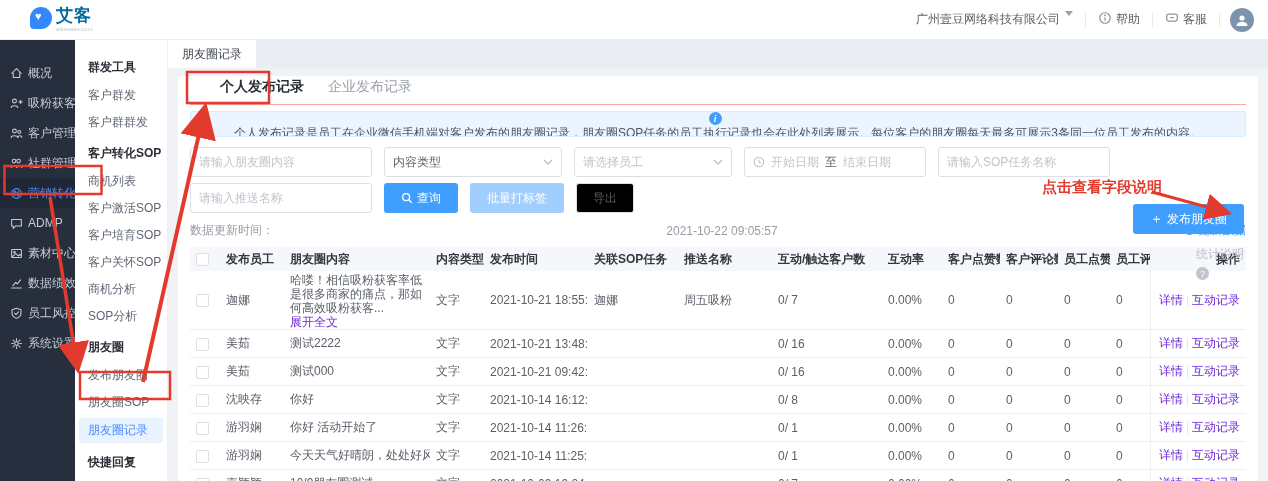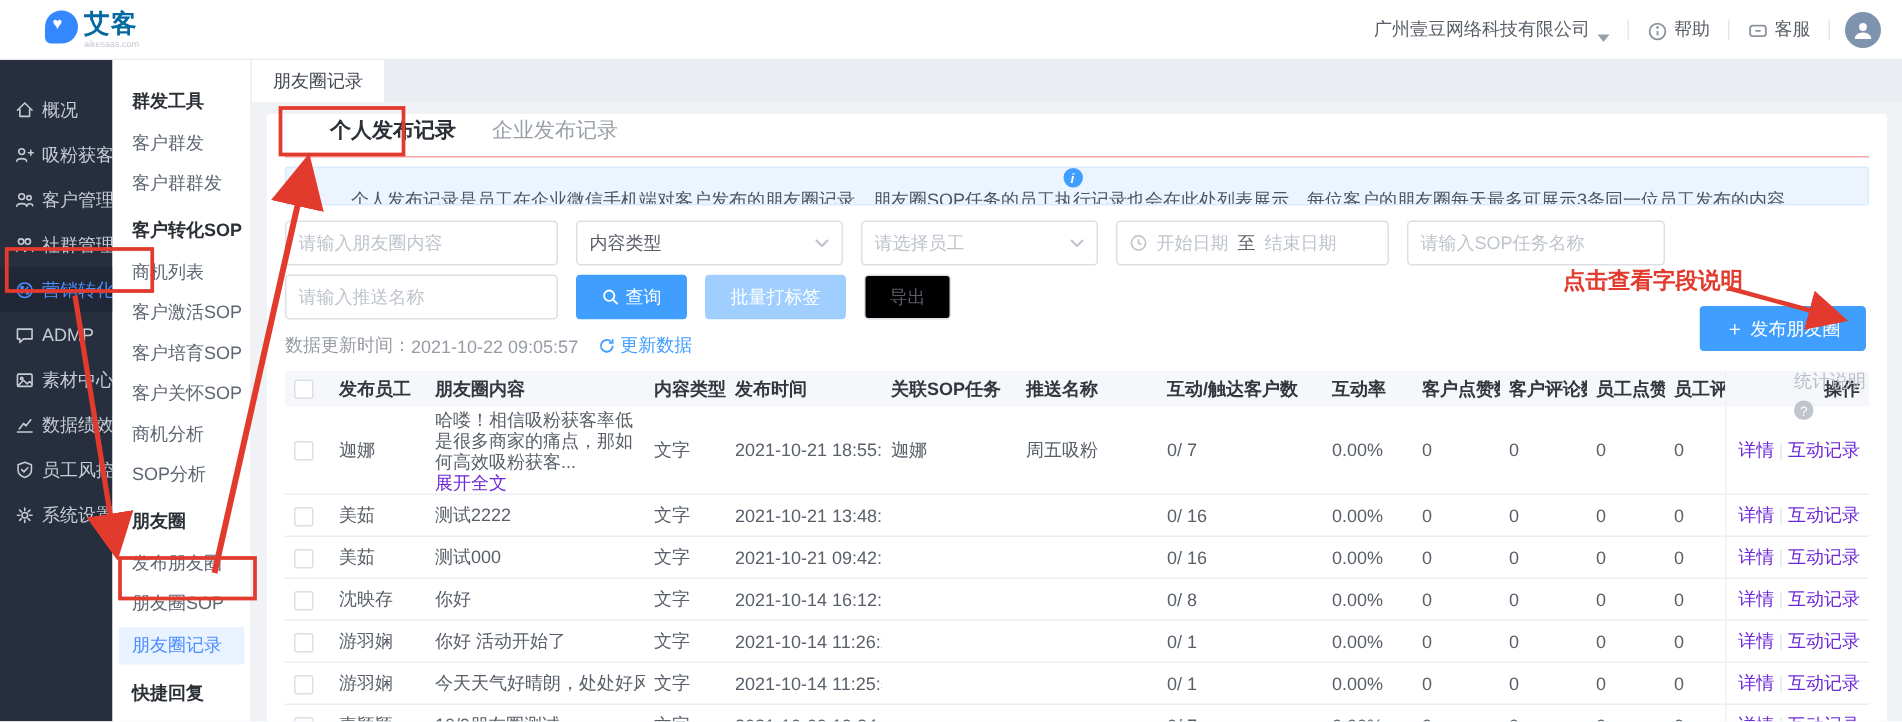--- a/index.html
+++ b/index.html
@@ -10,21 +10,21 @@
   
   .topbar { position:absolute; left:0; top:0; width:1268px; height:40px; background:#fff;
             border-bottom:1px solid #ecedf0; display:flex; align-items:center; z-index:5; }
   .logo { display:flex; align-items:flex-start; margin-left:30px; }
   .logo-pin { width:22px; height:22px; background:#3388ff; border-radius:50% 50% 50% 4px; position:relative; margin-right:4px; }
   .logo-pin::after { content:"♥"; color:#fff; font-size:11px; position:absolute; left:5px; top:3px; }
   .logo-txt { line-height:1; }
   .logo-name { color:#0369a1; font-size:17px; font-weight:bold; letter-spacing:1px; }
   .logo-sub { color:#c3c8cf; font-size:6px; display:block; margin-top:2px; }
   .topbar-right { margin-left:auto; display:flex; align-items:center; gap:0; margin-right:14px; }
-  .tb-item { display:flex; align-items:flex-end; font-size:12px; color:#5a5e66; padding:0 12px; cursor:pointer; }
+  .tb-item { display:flex; align-items:flex-start; font-size:12px; color:#5a5e66; padding:0 12px; cursor:pointer; }
   .tb-sep { width:1px; height:14px; background:#e6e8eb; }
   .caret-down { display:inline-block; margin-left:5px; width:0; height:0; border-left:4px solid transparent; border-right:4px solid transparent; border-top:5px solid #9aa0a8; }
   .tb-ico { display:inline-flex; width:14px; height:14px; margin-right:4px; color:#8d939c; }
   .tb-ico svg { width:14px; height:14px; }
   .avatar { width:24px; height:24px; border-radius:50%; background:#7e93ad; display:flex; align-items:center; justify-content:center; margin-left:10px; overflow:hidden; }
   .avatar svg { width:16px; height:16px; }
 
   
   .sidebar { position:absolute; left:0; top:40px; width:75px; height:441px; background:#272f3e; padding-top:18px; z-index:4; }
   .side-item { height:30px; display:flex; align-items:center; padding-left:10px; color:#c6ccd6; font-size:12px; cursor:pointer; white-space:nowrap; }
@@ -59,21 +59,21 @@
   .clock svg { width:12px; height:12px; }
   .w-content { width:182px; } .w-type { width:178px; } .w-staff { width:158px; }
   .w-date { width:182px; gap:6px; color:#bfc4cc; } .w-date .to { color:#5a5e66; }
   .w-sop { width:172px; } .w-push { width:182px; }
   .btn { height:30px; border-radius:3px; font-size:12px; display:flex; align-items:center; justify-content:center; cursor:pointer; border:1px solid transparent; padding:0 16px; }
   .btn-primary { background:#409eff; color:#fff; gap:4px; }
   .btn-disabled { background:#a0cfff; color:#fff; cursor:not-allowed; }
   .btn-plain { background:#000000; border-color:#dcdfe6; color:#5a5e66; }
   .mag svg { width:12px; height:12px; display:block; }
 
-  .meta-row { margin-top:9px; display:flex; align-items:center; font-size:12px; color:#979ca4; }
+  .meta-row { margin-top:9px; display:flex; align-items:center; font-size:12px; color:#979ca4;justify-content:space-between; }
   .refresh-link { color:#409eff; margin-left:14px; cursor:pointer; display:flex; align-items:center; gap:3px; }
   .stat-note { position:absolute; right:14px; top:170px; font-size:12px; color:#b9bec7; display:flex; gap:4px; cursor:pointer;flex-direction:column; }
   .q-dot { width:13px; height:13px; border-radius:50%; background:#c0c4cc; color:#fff; font-size:9px; display:flex; align-items:center; justify-content:center; }
   .publish-btn { position:absolute; right:14px; top:128px; }
 
   
   table { border-collapse:collapse; table-layout:fixed; width:1056px; margin-top:8px; }
   th, td { font-size:12px; text-align:left; overflow:hidden; white-space:nowrap; padding:0 6px; }
   thead th { background:#f5f7fa; color:#33383f; font-weight:bold; height:24px; }
   tbody td { color:#5a6069; border-bottom:1px solid #ebeef5; height:28px; }

